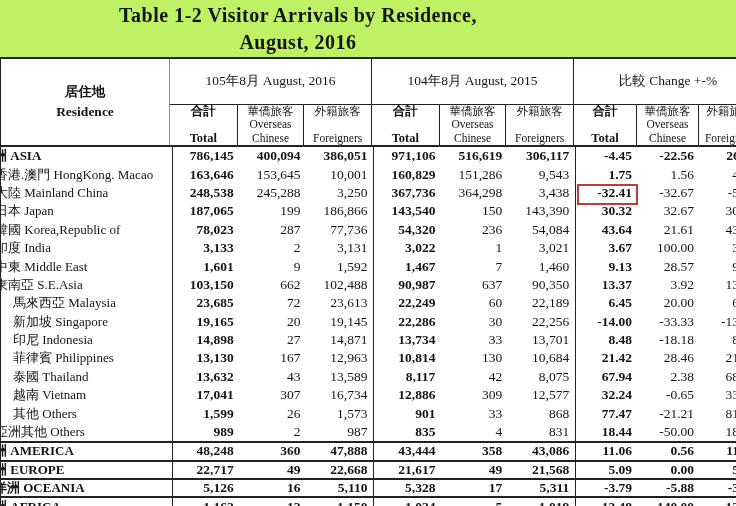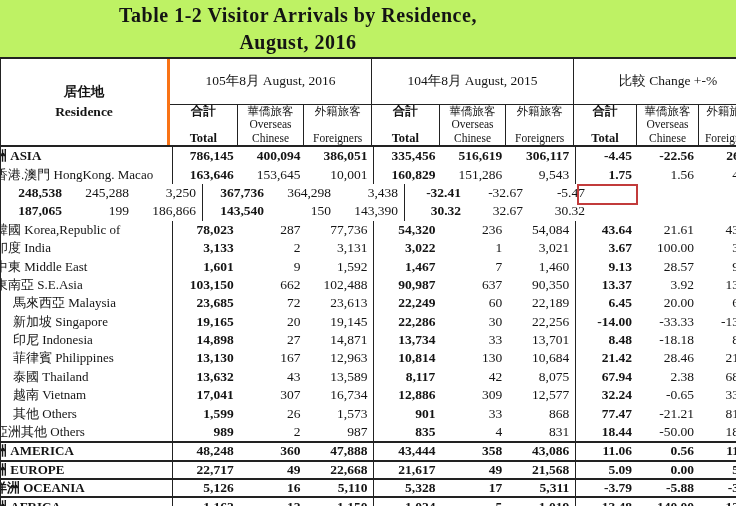--- a/index.html
+++ b/index.html
@@ -3,21 +3,21 @@
 <meta charset="utf-8">
 <style>
   *{margin:0;padding:0;box-sizing:border-box}
   html,body{background:#fff}
   body{width:736px;height:506px;overflow:hidden;font-family:"Liberation Serif","DejaVu Serif",serif;color:#141414}
   .page{position:relative;width:736px;height:506px;overflow:hidden;background:#bef264}
   .title{position:absolute;top:2px;left:0;width:596px;text-align:center;font-weight:bold;
          font-size:20px;line-height:27px;letter-spacing:.5px}
   .tbl{position:absolute;top:57px;left:0;width:762px;border-top:2px solid #222;border-left:1px solid #222;background:#fff}
   .thead{display:flex;border-bottom:2px solid #222;height:88px}
-  .rescell{width:172px;border-right:3px solid #f97316;display:flex;flex-direction:column;
+  .rescell{width:172px;border-right:1px solid #f97316;display:flex;flex-direction:column;
            justify-content:center;align-items:center;font-size:13.5px;font-weight:bold;line-height:20px}
   .groups{display:flex}
   .group{display:flex;flex-direction:column}
   .group1,.group2{width:202px;border-right:1px solid #222}
   .group3{width:188px}
   .glabel{height:47px;border-bottom:1px solid #222;display:flex;align-items:center;justify-content:center;font-size:13.5px;white-space:nowrap}
   .subs{display:flex;flex:1}
   .sub{display:flex;flex-direction:column;justify-content:space-between;align-items:center;
        font-size:11.5px;line-height:13.5px;text-align:center;overflow:hidden}
   .sub + .sub{border-left:1px solid #222}
@@ -115,21 +115,21 @@
       </div>
     </div>
     <div class="tbody" id="tbody">
         <div class="trow boldrow">
           <div class="cell lab">
             <span class="labtext ind0">亞洲  ASIA</span>
           </div>
           <div class="cell num w67 tot">786,145</div>
           <div class="cell num w67">400,094</div>
           <div class="cell num w68 gend">386,051</div>
-          <div class="cell num w67 tot">335,456</div>
+          <div class="cell num w67 tot">971,106</div>
           <div class="cell num w67">516,619</div>
           <div class="cell num w68 gend">306,117</div>
           <div class="cell num w62 tot">-4.45</div>
           <div class="cell num w62">-22.56</div>
           <div class="cell num w62">26.11</div>
         </div>
         <div class="trow">
           <div class="cell lab">
             <span class="labtext ind1">香港.澳門 HongKong. Macao</span>
           </div>
@@ -137,31 +137,37 @@
           <div class="cell num w67">153,645</div>
           <div class="cell num w68 gend">10,001</div>
           <div class="cell num w67 tot">160,829</div>
           <div class="cell num w67">151,286</div>
           <div class="cell num w68 gend">9,543</div>
           <div class="cell num w62 tot">1.75</div>
           <div class="cell num w62">1.56</div>
           <div class="cell num w62">4.80</div>
         </div>
         <div class="trow">
+          <div class="cell lab">
+            <span class="labtext ind1">大陸 Mainland China</span>
+          </div>
           <div class="cell num w67 tot">248,538</div>
           <div class="cell num w67">245,288</div>
           <div class="cell num w68 gend">3,250</div>
           <div class="cell num w67 tot">367,736</div>
           <div class="cell num w67">364,298</div>
           <div class="cell num w68 gend">3,438</div>
           <div class="cell num w62 tot">-32.41</div>
           <div class="cell num w62">-32.67</div>
           <div class="cell num w62">-5.47</div>
         </div>
         <div class="trow">
+          <div class="cell lab">
+            <span class="labtext ind1">日本 Japan</span>
+          </div>
           <div class="cell num w67 tot">187,065</div>
           <div class="cell num w67">199</div>
           <div class="cell num w68 gend">186,866</div>
           <div class="cell num w67 tot">143,540</div>
           <div class="cell num w67">150</div>
           <div class="cell num w68 gend">143,390</div>
           <div class="cell num w62 tot">30.32</div>
           <div class="cell num w62">32.67</div>
           <div class="cell num w62">30.32</div>
         </div>

